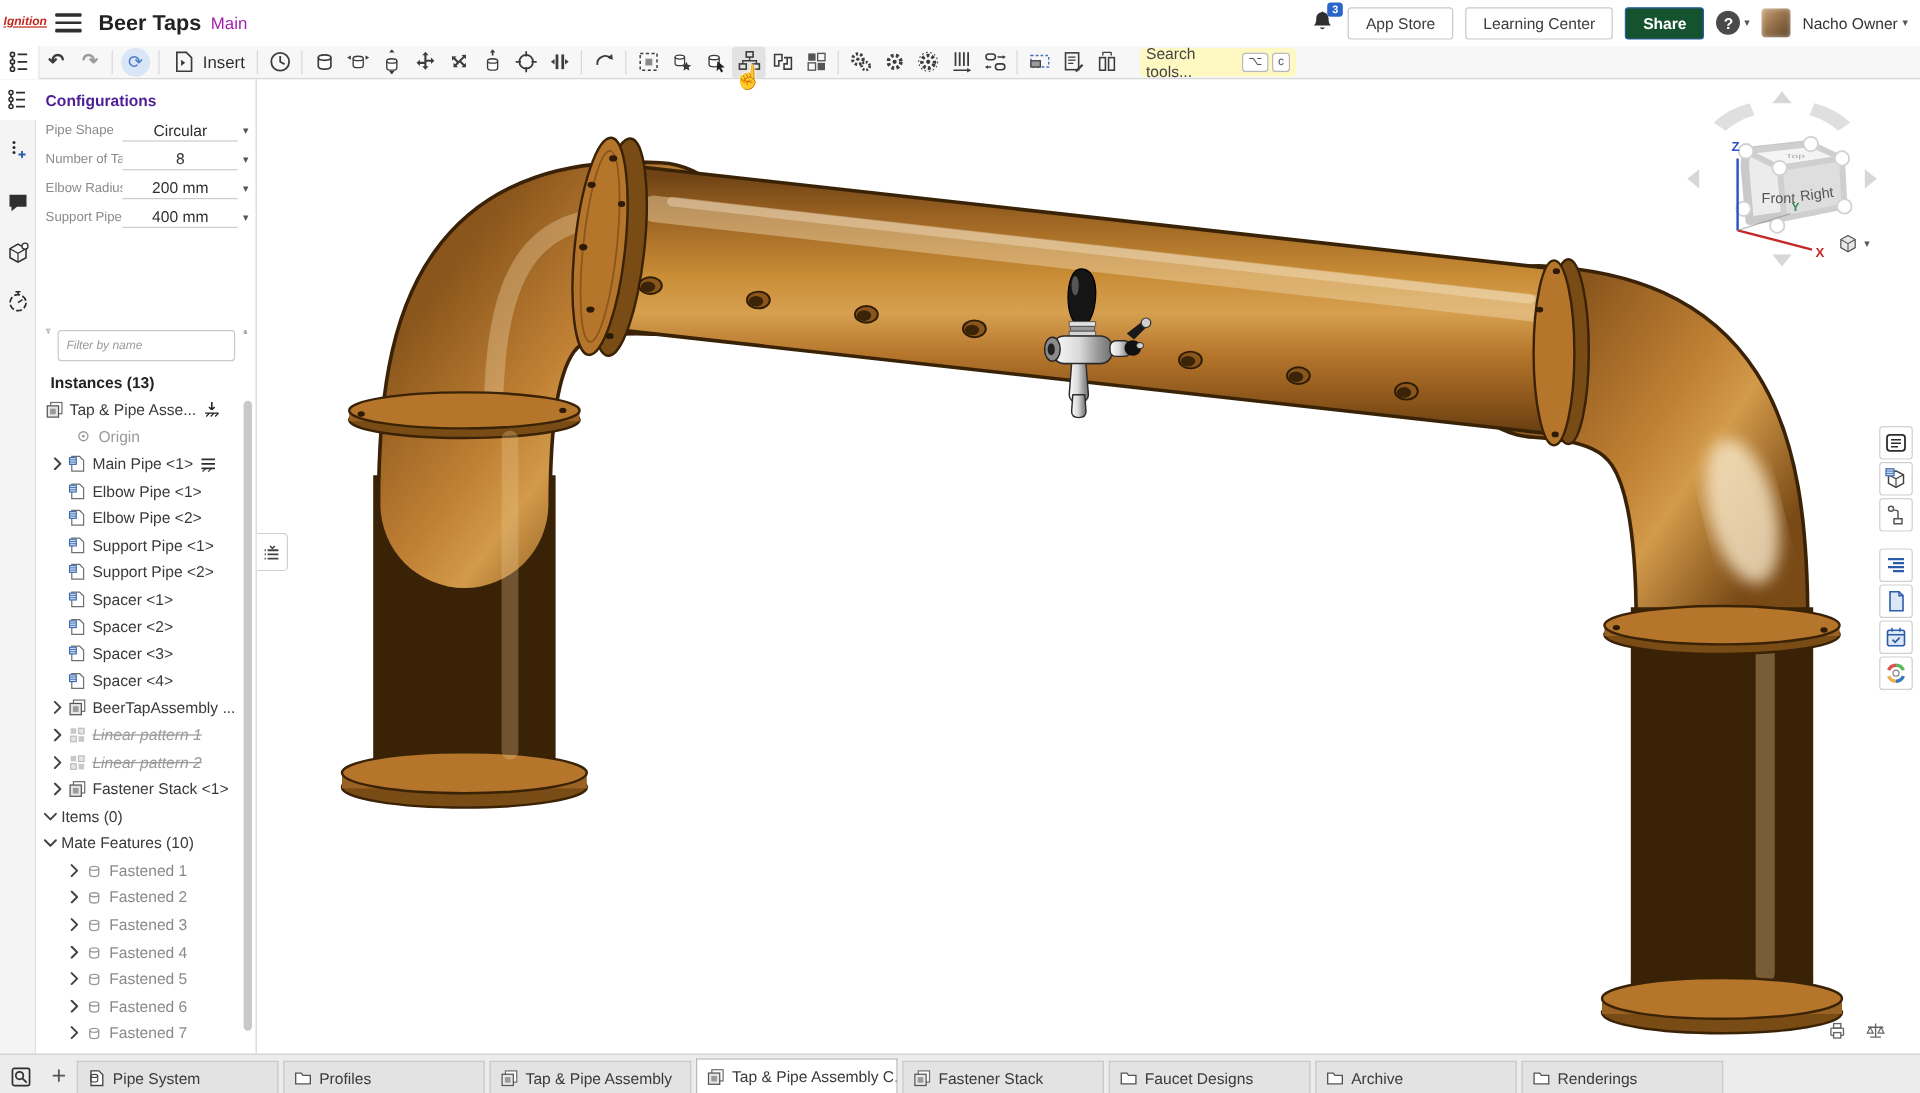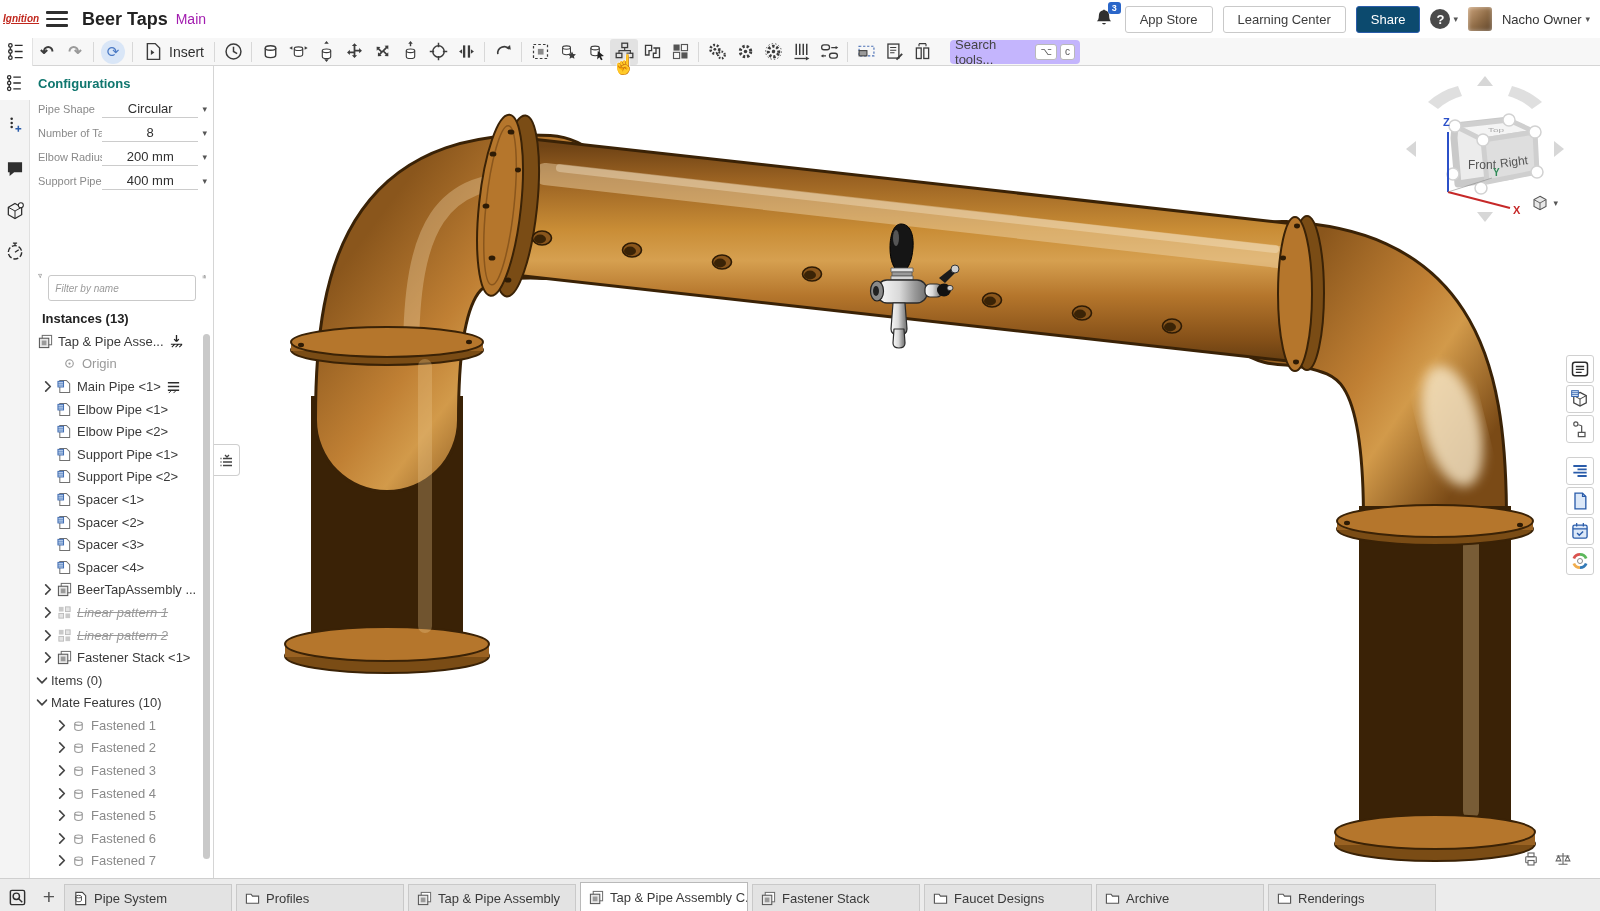--- a/index.html
+++ b/index.html
@@ -9,51 +9,51 @@
 
   
   #header{position:absolute;left:0;top:0;width:1600px;height:38px;background:#fff;display:flex;align-items:center;z-index:30;}
   #logo{width:34px;font-size:10px;font-weight:bold;font-style:italic;color:#c1271d;line-height:1;padding-left:3px;text-decoration:underline;}
   .hamb{width:22px;height:16px;margin-left:12px;display:flex;flex-direction:column;justify-content:space-between;cursor:pointer;}
   .hamb span{height:2.6px;background:#2f2f2f;border-radius:1px;}
   #doc-title{font-size:18px;font-weight:bold;color:#222;margin-left:14px;}
   #doc-sub{font-size:14px;color:#a21caf;margin-left:8px;}
   #hdr-right{position:absolute;right:10px;top:0;height:38px;display:flex;align-items:center;gap:10px;}
   .hbtn{height:27px;padding:0 14px;border:1px solid #c9c9c9;border-radius:3px;background:#fff;font-size:13px;color:#3c3c3c;display:flex;align-items:center;cursor:pointer;}
-  #share-btn{background:#0c4a6e;border-color:#2a5caa;color:#fff;font-weight:normal;}
+  #share-btn{background:#14532d;border-color:#2a5caa;color:#fff;font-weight:bold;}
   #bell{position:relative;width:22px;height:24px;cursor:pointer;}
   #bell-badge{position:absolute;right:-6px;top:-5px;background:#2a66c9;color:#fff;font-size:9px;font-weight:bold;border-radius:3px;padding:1px 4px;}
   #help-circle{width:20px;height:20px;border-radius:50%;background:#4a4a4a;color:#fff;font-size:13px;font-weight:bold;display:flex;align-items:center;justify-content:center;}
   .caret{font-size:9px;color:#555;}
   #avatar{width:24px;height:24px;border-radius:3px;background:linear-gradient(135deg,#caa27a 0%,#8d6a45 55%,#5f452b 100%);box-shadow:inset 0 0 4px rgba(255,255,255,.5);}
   #user-name{font-size:13px;color:#333;}
 
   
   #toolbar{position:absolute;left:0;top:38px;width:1600px;height:28px;background:#f7f7f7;border-bottom:1px solid #d5d5d5;display:flex;align-items:center;z-index:25;}
   #tree-tab{width:33px;height:28px;background:#fff;border-right:1px solid #e2e2e2;display:flex;align-items:center;justify-content:center;}
   .tb-sep{width:1px;height:20px;background:#d8d8d8;margin:0 4px;}
   .tbtn{height:26px;min-width:28px;padding:0 3px;display:flex;align-items:center;justify-content:center;cursor:pointer;border-radius:3px;}
   .tbtn.hl{background:#e2e2e2;}
   .tbi{width:21px;height:21px;}
   .glyph{font-size:16px;color:#3c3c3c;line-height:1;}
   #sync-btn{width:24px;height:24px;border-radius:50%;background:#d9e6f7;display:flex;align-items:center;justify-content:center;color:#4a79c4;font-size:15px;}
   #insert-btn{display:flex;align-items:center;gap:5px;font-size:14px;color:#2f2f2f;padding:0 6px;cursor:pointer;}
-  #search-tools{position:relative;margin-left:14px;width:130px;height:24px;background:#c4b5fd;border-radius:4px;display:flex;align-items:center;padding:0 5px;cursor:text;}
+  #search-tools{position:relative;margin-left:14px;width:130px;height:24px;background:#fef9c3;border-radius:4px;display:flex;align-items:center;padding:0 5px;cursor:text;}
   #search-tools .ph{font-size:13px;color:#444;}
   .keycap{margin-left:3px;border:1px solid #b9b9b9;background:#fff;border-radius:3px;font-size:10px;color:#555;padding:1px 4px;line-height:1.2;}
   #hand-cursor{position:absolute;left:612px;top:53px;font-size:19px;z-index:40;color:#111;text-shadow:0 0 2px #fff,0 0 2px #fff;pointer-events:none;}
 
   
   #left-rail{position:absolute;left:0;top:66px;width:30px;height:812px;background:#f4f4f4;border-right:1px solid #e0e0e0;z-index:20;}
   .rail-btn{width:30px;height:34px;display:flex;align-items:center;justify-content:center;cursor:pointer;}
   .rail-btn.active{background:#fff;}
 
   
   #left-panel{position:absolute;left:30px;top:66px;width:184px;height:812px;background:#fff;border-right:1px solid #d5d5d5;z-index:20;overflow:hidden;}
-  #config-title{font-size:13px;font-weight:bold;color:#0f766e;margin:10px 0 6px 8px;}
+  #config-title{font-size:13px;font-weight:bold;color:#4c1d95;margin:10px 0 6px 8px;}
   .cfg-row{display:flex;align-items:center;height:24px;margin:0 6px 0 8px;}
   .cfg-label{width:64px;font-size:11px;color:#8a8a8a;white-space:nowrap;overflow:hidden;}
   .cfg-val{flex:1;font-size:13px;color:#2f2f2f;text-align:center;border-bottom:1px solid #ccc;padding-bottom:1px;cursor:pointer;}
   .cfg-caret{font-size:9px;color:#555;margin-left:4px;cursor:pointer;}
   #filter-row{display:flex;align-items:center;margin:58px 6px 0 8px;gap:6px;}
   #filter-input{flex:1;height:26px;border:1px solid #c9c9c9;border-radius:3px;font-size:10px;font-style:italic;color:#555;padding:12px 6px;outline:none;font-family:"Liberation Sans",sans-serif;margin-top:24px;}
   #filter-input::placeholder{color:#9a9a9a;}
   #instances-header{font-size:13px;font-weight:bold;color:#222;margin:10px 0 4px 12px;}
   #tree{position:relative;}
   .trow{height:22.6px;display:flex;align-items:center;gap:5px;font-size:13px;color:#3a3a3a;cursor:pointer;white-space:nowrap;text-align:right;}

